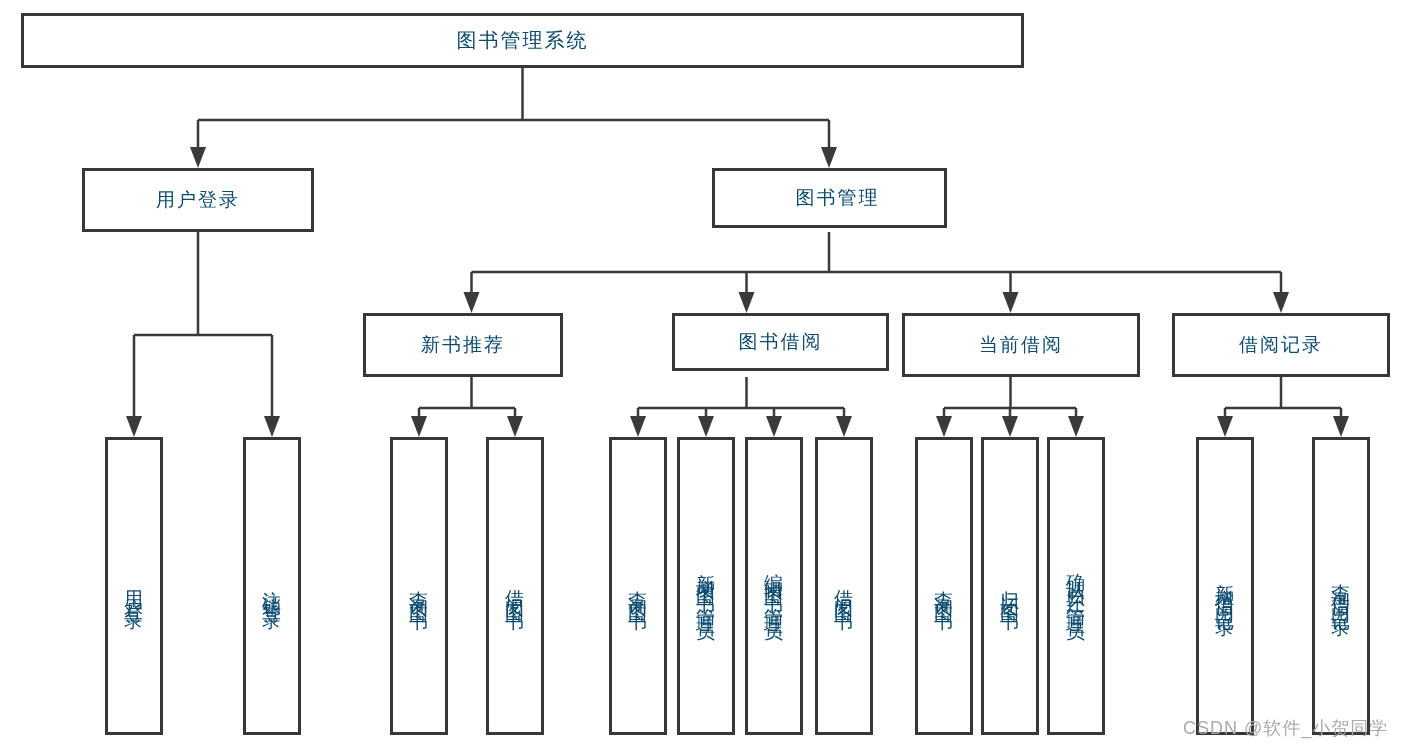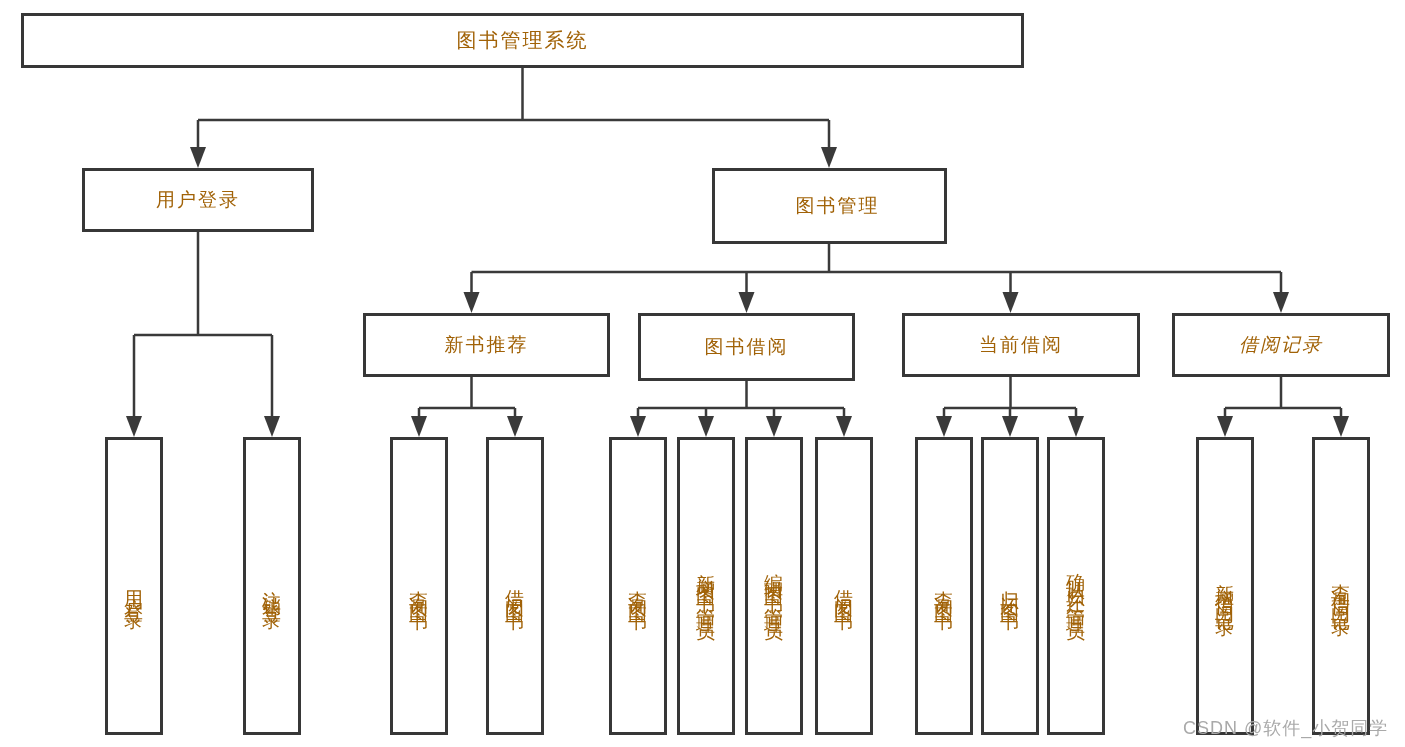--- a/index.html
+++ b/index.html
@@ -15,21 +15,21 @@
     position: absolute;
     left: 0; top: 0;
     width: 1405px; height: 747px;
     z-index: 1;
   }
   .node {
     position: absolute;
     box-sizing: border-box;
     border: 3px solid #373737;
     background: #ffffff;
-    color: #a16207;
+    color: #0c4a6e;
     display: flex;
     align-items: center;
     justify-content: center;
     z-index: 2;
     font-size: 19px;
     letter-spacing: 2px;
     text-align: right;
   }
   .node.root { font-size: 20px; }
   .node.vbox {
@@ -92,29 +92,29 @@
       <polygon points="1002,416 1018,416 1010,437"></polygon>
       <polygon points="1068,416 1084,416 1076,437"></polygon>
       <polygon points="1217,416 1233,416 1225,437"></polygon>
       <polygon points="1333,416 1349,416 1341,437"></polygon>
     </g>
   </svg>
 
   <div class="node root" style="left:21px; top:13px; width:1003px; height:55px;">图书管理系统</div>
 
   <div class="node" style="left:82px; top:168px; width:232px; height:64px;">用户登录</div>
-  <div class="node" style="left:712px; top:168px; width:235px; height:76px;padding-left:16px;">图书管理</div>
+  <div class="node" style="left:712px; top:168px; width:235px; height:60px;padding-left:16px;">图书管理</div>
 
   <div class="node vbox" style="left:105px; top:437px; width:58px; height:298px;">用户登录</div>
   <div class="node vbox" style="left:243px; top:437px; width:58px; height:298px;">注销登录</div>
 
-  <div class="node" style="left:363px; top:313px; width:247px; height:64px;">新书推荐</div>
-  <div class="node" style="left:638px; top:313px; width:217px; height:68px;">图书借阅</div>
+  <div class="node" style="left:363px; top:313px; width:200px; height:64px;">新书推荐</div>
+  <div class="node" style="left:672px; top:313px; width:217px; height:58px;">图书借阅</div>
   <div class="node" style="left:902px; top:313px; width:238px; height:64px;">当前借阅</div>
-  <div class="node" style="left:1172px; top:313px; width:218px; height:64px;font-style:italic;">借阅记录</div>
+  <div class="node" style="left:1172px; top:313px; width:218px; height:64px;">借阅记录</div>
 
   <div class="node vbox" style="left:390px; top:437px; width:58px; height:298px;">查询图书</div>
   <div class="node vbox" style="left:486px; top:437px; width:58px; height:298px;">借阅图书</div>
 
   <div class="node vbox" style="left:609px; top:437px; width:58px; height:298px;">查询图书</div>
   <div class="node vbox" style="left:677px; top:437px; width:58px; height:298px;">新增图书（管理员）</div>
   <div class="node vbox" style="left:745px; top:437px; width:58px; height:298px;">编辑图书（管理员）</div>
   <div class="node vbox" style="left:815px; top:437px; width:58px; height:298px;">借阅图书</div>
 
   <div class="node vbox" style="left:915px; top:437px; width:58px; height:298px;">查询图书</div>

